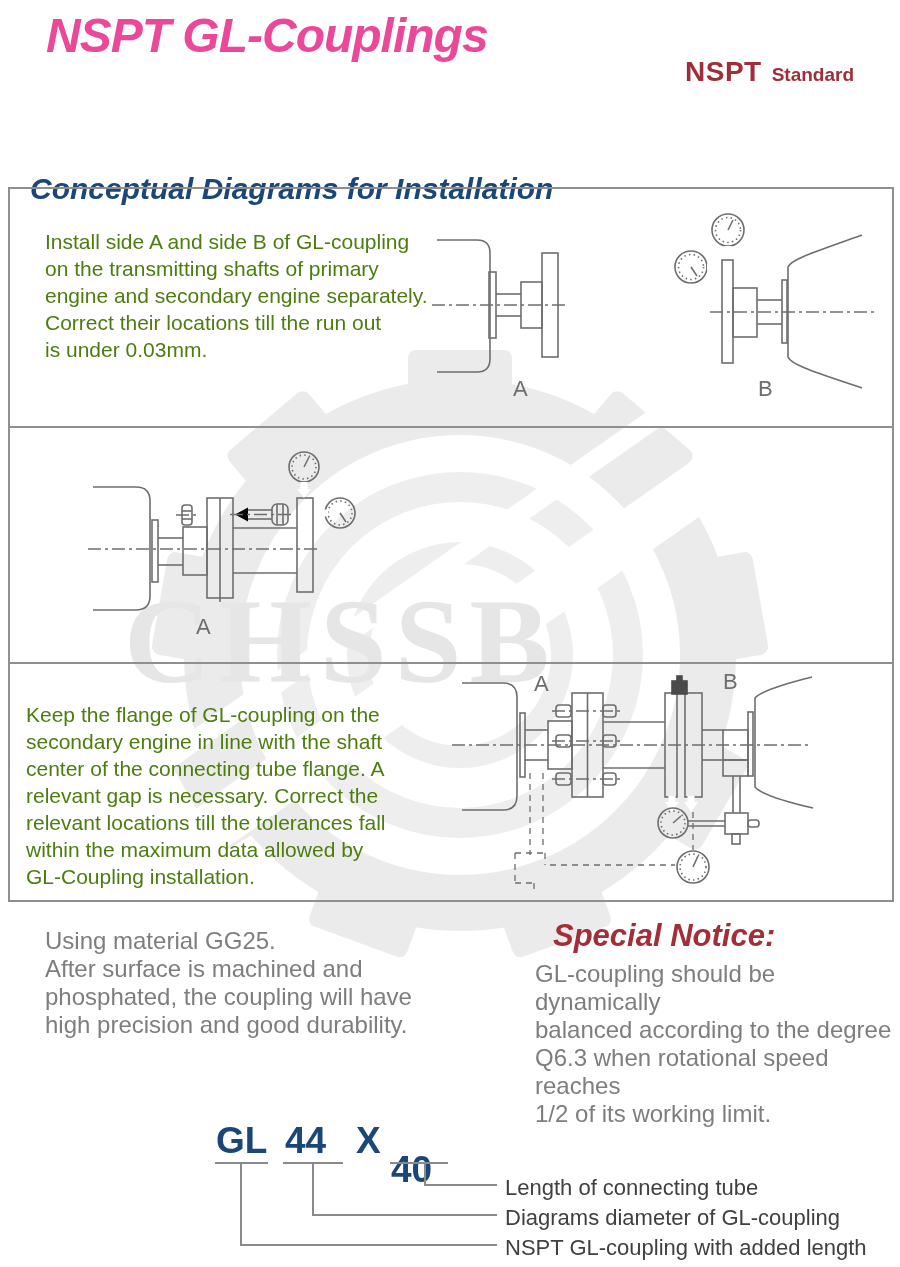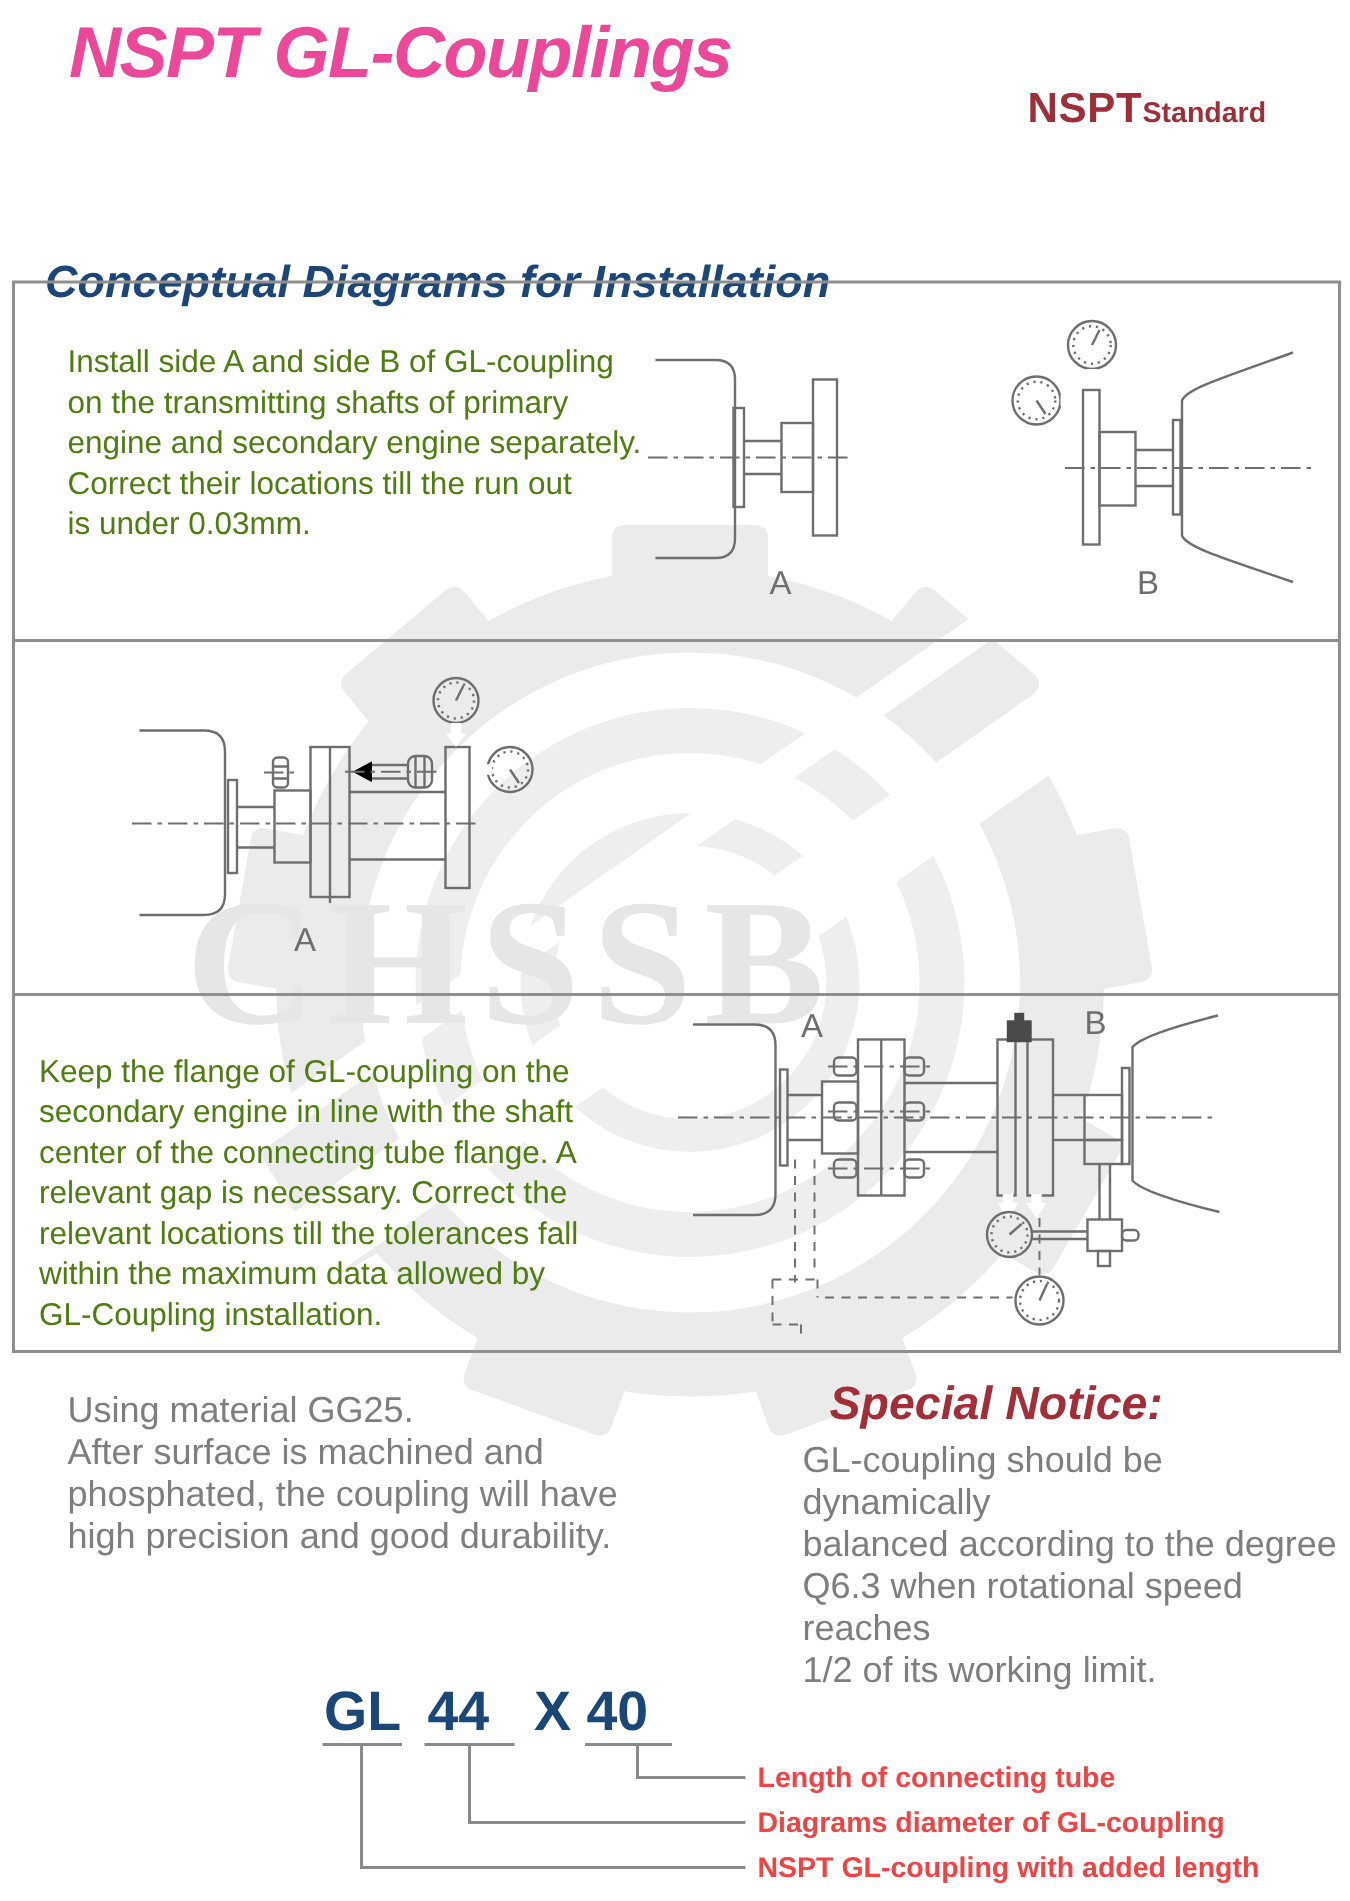--- a/index.html
+++ b/index.html
@@ -3,21 +3,21 @@
 <meta charset="utf-8">
 <style>
   html,body{margin:0;padding:0;background:#ffffff;}
   .page{position:relative;width:900px;height:1267px;background:#fff;overflow:hidden;
         font-family:"Liberation Sans",sans-serif;}
   .layer{position:absolute;}
   .z1{z-index:1;}
   
   .title{left:46px;top:8px;font-size:48px;font-weight:bold;font-style:italic;
          color:#ec4899;letter-spacing:-1px;white-space:nowrap;}
-  .brand{left:685px;top:56px;display:flex;align-items:baseline;color:#9e2f38;}
+  .brand{left:685px;top:56px;display:flex;align-items:baseline;gap:10px;color:#9e2f38;}
   .brand .b1{font-size:28px;font-weight:bold;letter-spacing:0.5px;}
   .brand .b2{font-size:19px;font-weight:bold;}
   .section-heading{left:30px;top:140px;font-size:30px;font-weight:bold;font-style:italic;
          color:#1b4679;white-space:nowrap;margin-top:32px;}
   
   .main-box{left:8px;top:187px;width:882px;height:711px;border:2px solid #8f8f8f;z-index:1;}
   .divider{position:absolute;left:0;width:100%;height:0;border-top:2px solid #8f8f8f;}
   .blue-text{color:#4d7c0f;font-size:21px;line-height:27px;white-space:pre-line;}
   .gray-text{color:#7e7e7e;font-size:24px;line-height:28px;white-space:pre-line;}
   .diag-label{color:#6e6e6e;font-size:22px;}
@@ -27,21 +27,21 @@
   .drawing .dashdot{stroke-dasharray:13 4 3 4;stroke-width:1.3;}
   .drawing .dash{stroke-dasharray:6 5;stroke-width:1.3;}
   .drawing .white{fill:#ffffff;}
   .drawing .dark{fill:#4a4a4a;stroke:#4a4a4a;}
   .drawing .tick{stroke-dasharray:1.5 3.2;stroke-width:1.6;}
   
   .special-heading{left:553px;top:918px;font-size:31px;font-weight:bold;font-style:italic;
          color:#a32e38;white-space:nowrap;}
   
   .code-part{position:absolute;top:1120px;font-size:37px;font-weight:bold;color:#1b4778;}
-  .callout{position:absolute;left:505px;font-size:19px;font-weight:bold;color:#ef4444;white-space:nowrap;}
+  .callout{position:absolute;left:505px;font-size:22px;font-weight:normal;color:#404040;white-space:nowrap;}
   .wm-text{font-family:"Liberation Serif",serif;font-weight:bold;fill:#e6e6e6;letter-spacing:8px;}
 </style>
 </head>
 <body>
 
 <div class="page">
 
   <svg class="layer" style="left:100px;top:330px;z-index:0;" width="720" height="645" viewBox="0 0 720 645">
     <g transform="translate(360,325)">
       <g fill="#ebebeb">
@@ -236,21 +236,21 @@
 
   <div class="layer z1 special-heading">Special Notice:</div>
   <div class="layer z1 gray-text" style="left:535px;top:960px;">GL-coupling should be dynamically
 balanced according to the degree
 Q6.3 when rotational speed reaches
 1/2 of its working limit.</div>
 
   <span class="code-part z1" style="left:216px;">GL</span>
   <span class="code-part z1" style="left:285px;">44</span>
   <span class="code-part z1" style="left:356px;">X</span>
-  <span class="code-part z1" style="left:391px;">40</span>
+  <span class="code-part z1" style="left:391px;margin-top:29px;">40</span>
 
   <svg class="layer z1" style="left:200px;top:1160px;" width="620" height="100" viewBox="0 0 620 100">
     <g stroke="#8a8a8a" stroke-width="2" fill="none">
       <line x1="15" y1="3" x2="68" y2="3"></line>
       <line x1="83" y1="3" x2="143" y2="3"></line>
       <line x1="190" y1="3" x2="248" y2="3"></line>
       <path d="M 225 3 V 25 H 297"></path>
       <path d="M 113 3 V 55 H 297"></path>
       <path d="M 41 3 V 85 H 297"></path>
     </g>

